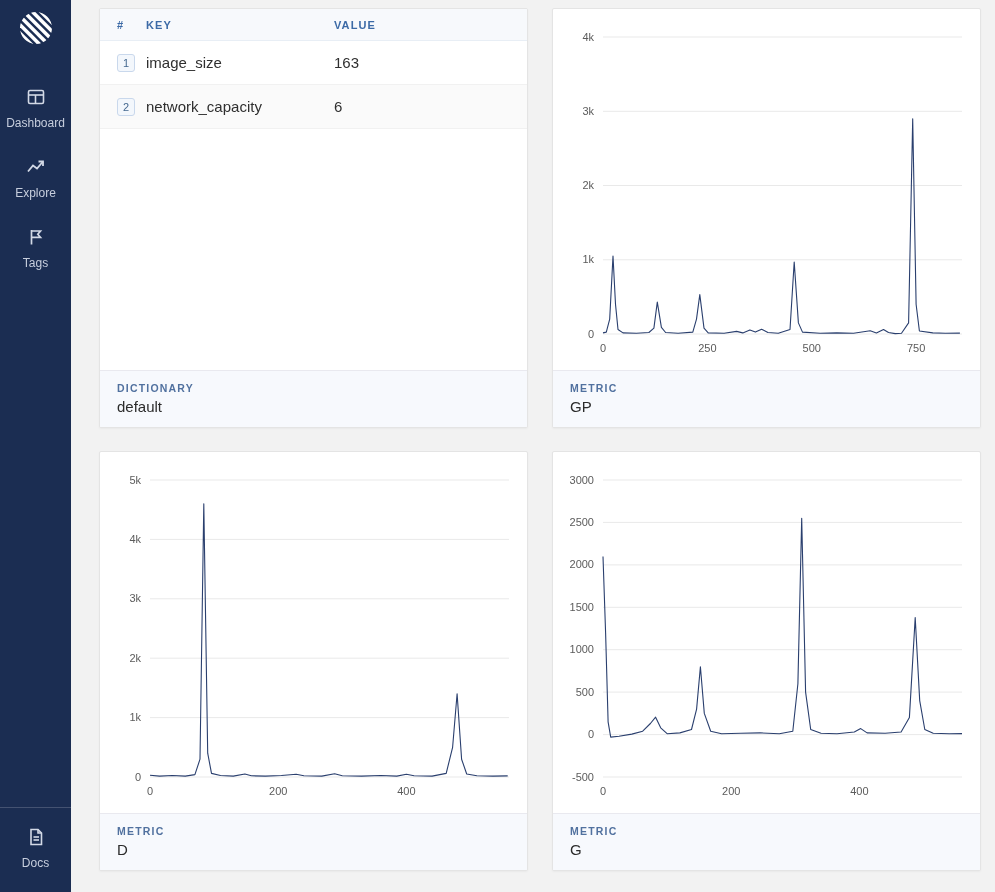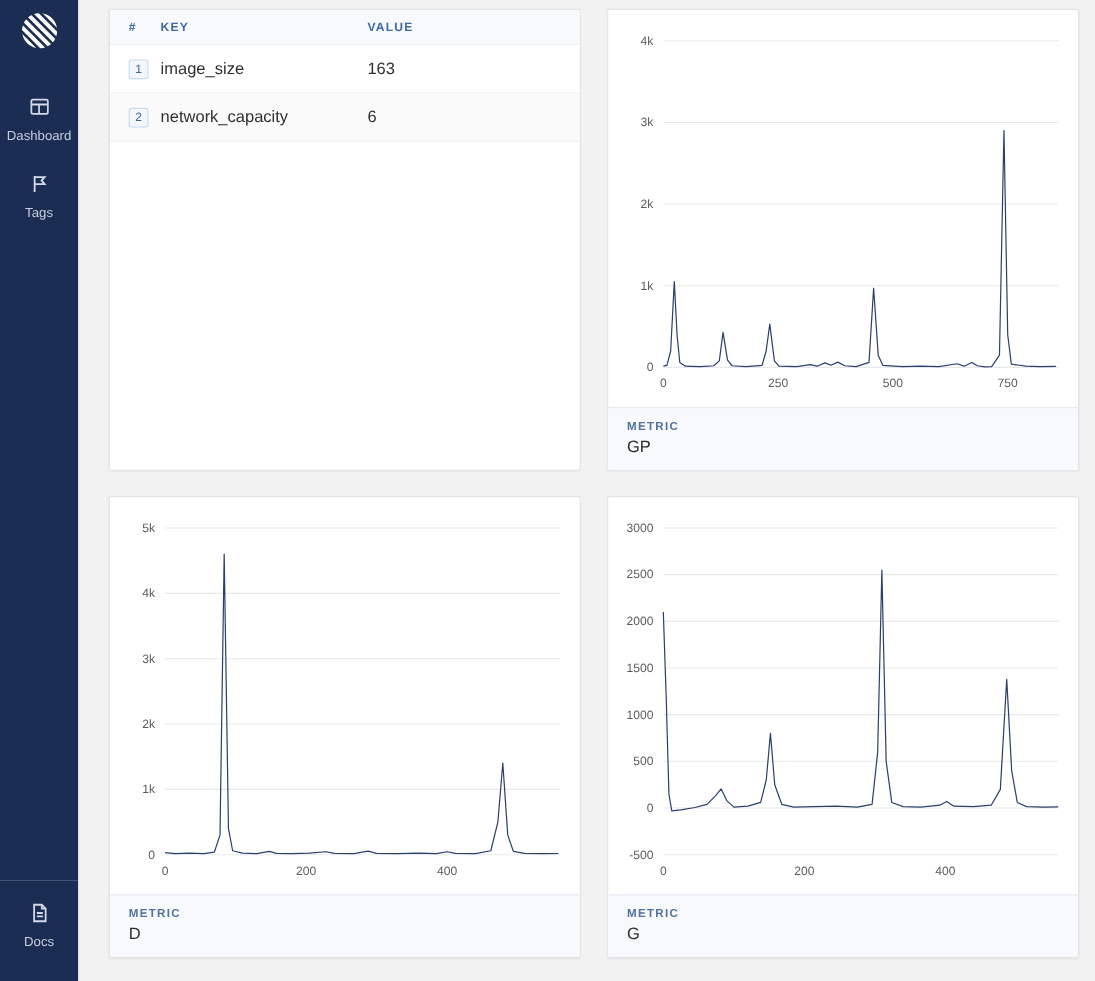--- a/index.html
+++ b/index.html
@@ -7,21 +7,21 @@
   .app { display:flex; width:100%; height:100%; }
 
   
   .sidebar { width:71px; background:#1b2d52; display:flex; flex-direction:column; align-items:center; flex-shrink:0; }
   .logo { margin-top:8px; width:44px; height:44px; display:flex; align-items:center; justify-content:center; cursor:pointer; }
   .nav { display:flex; flex-direction:column; align-items:center; margin-top:22px; width:100%; }
   .nav-item { width:100%; display:flex; flex-direction:column; align-items:center; padding:12px 0 14px; cursor:pointer; }
   .nav-icon { width:22px; height:22px; display:flex; align-items:center; justify-content:center; }
   .nav-icon svg { stroke:#d3d9e6; }
   .nav-label { margin-top:8px; font-size:12px; color:#c7cedd; }
-  .sidebar-bottom { margin-top:auto; width:100%; border-top:1px solid rgba(255,255,255,0.18); padding-top:6px; padding-bottom:15px; }
+  .sidebar-bottom { margin-top:auto; width:100%; border-top:1px solid rgba(255,255,255,0.18); padding-top:6px; padding-bottom:8px; }
 
   
   .main { flex:1; padding:8px 14px 21px 28px; display:grid; grid-template-columns:1fr 1fr; grid-template-rows:420px 420px; column-gap:24px; row-gap:23px; }
   .card { background:#ffffff; border:1px solid #e4e4e4; border-radius:2px; display:flex; flex-direction:column; overflow:hidden; box-shadow:0 1px 2px rgba(0,0,0,0.04); }
   .card-body { flex:1; position:relative; min-height:0; }
   .chart-area { position:absolute; inset:0; }
   .chart-area text { font:11px "Liberation Sans", sans-serif; }
   .card-footer { background:#f7f9fd; border-top:1px solid #e9e9ef; padding:11px 17px 12px; }
   .footer-label { font-size:10.5px; font-weight:bold; letter-spacing:1.2px; color:#51719f; }
   .footer-value { font-size:15px; color:#2b2b2b; margin-top:4px; }
@@ -64,20 +64,29 @@
         <span class="nav-icon">
           <svg width="20" height="20" viewBox="0 0 20 20" fill="none" stroke-width="1.6">
             <rect x="2.5" y="3.5" width="15" height="13" rx="1.5"></rect>
             <line x1="2.5" y1="8" x2="17.5" y2="8"></line>
             <line x1="9.5" y1="8" x2="9.5" y2="16.5"></line>
           </svg>
         </span>
         <span class="nav-label">Dashboard</span>
       </div>
 
+      <div class="nav-item">
+        <span class="nav-icon">
+          <svg width="20" height="20" viewBox="0 0 20 20" fill="none" stroke-width="1.8">
+            <polyline points="2,14.5 7,8.5 11,11.5 17,4.5"></polyline>
+            <polyline points="12.5,4.5 17,4.5 17,9"></polyline>
+          </svg>
+        </span>
+        <span class="nav-label">Explore</span>
+      </div>
 
       <div class="nav-item">
         <span class="nav-icon">
           <svg width="20" height="20" viewBox="0 0 20 20" fill="none" stroke-width="1.7">
             <line x1="5.5" y1="3" x2="5.5" y2="17.5"></line>
             <path d="M5.5,4 H14.5 L11.8,7.2 L14.5,10.4 H5.5"></path>
           </svg>
         </span>
         <span class="nav-label">Tags</span>
       </div>
@@ -117,20 +126,24 @@
               <td>163</td>
             </tr>
             <tr>
               <td class="col-idx"><span class="idx-badge">2</span></td>
               <td>network_capacity</td>
               <td>6</td>
             </tr>
           </tbody>
         </table>
       </div>
+      <footer class="card-footer">
+        <div class="footer-label">DICTIONARY</div>
+        <div class="footer-value">default</div>
+      </footer>
     </section>
 
     <section class="card">
       <div class="card-body">
         <div class="chart-area"><svg width="427" height="361">
               <line x1="50" x2="409" y1="325.0" y2="325.0" stroke="#e9e9e9" stroke-width="1"></line>
               <text x="41" y="328.5" text-anchor="end" fill="#5b5b5b">0</text>
               <line x1="50" x2="409" y1="250.8" y2="250.8" stroke="#e9e9e9" stroke-width="1"></line>
               <text x="41" y="254.3" text-anchor="end" fill="#5b5b5b">1k</text>
               <line x1="50" x2="409" y1="176.5" y2="176.5" stroke="#e9e9e9" stroke-width="1"></line>

